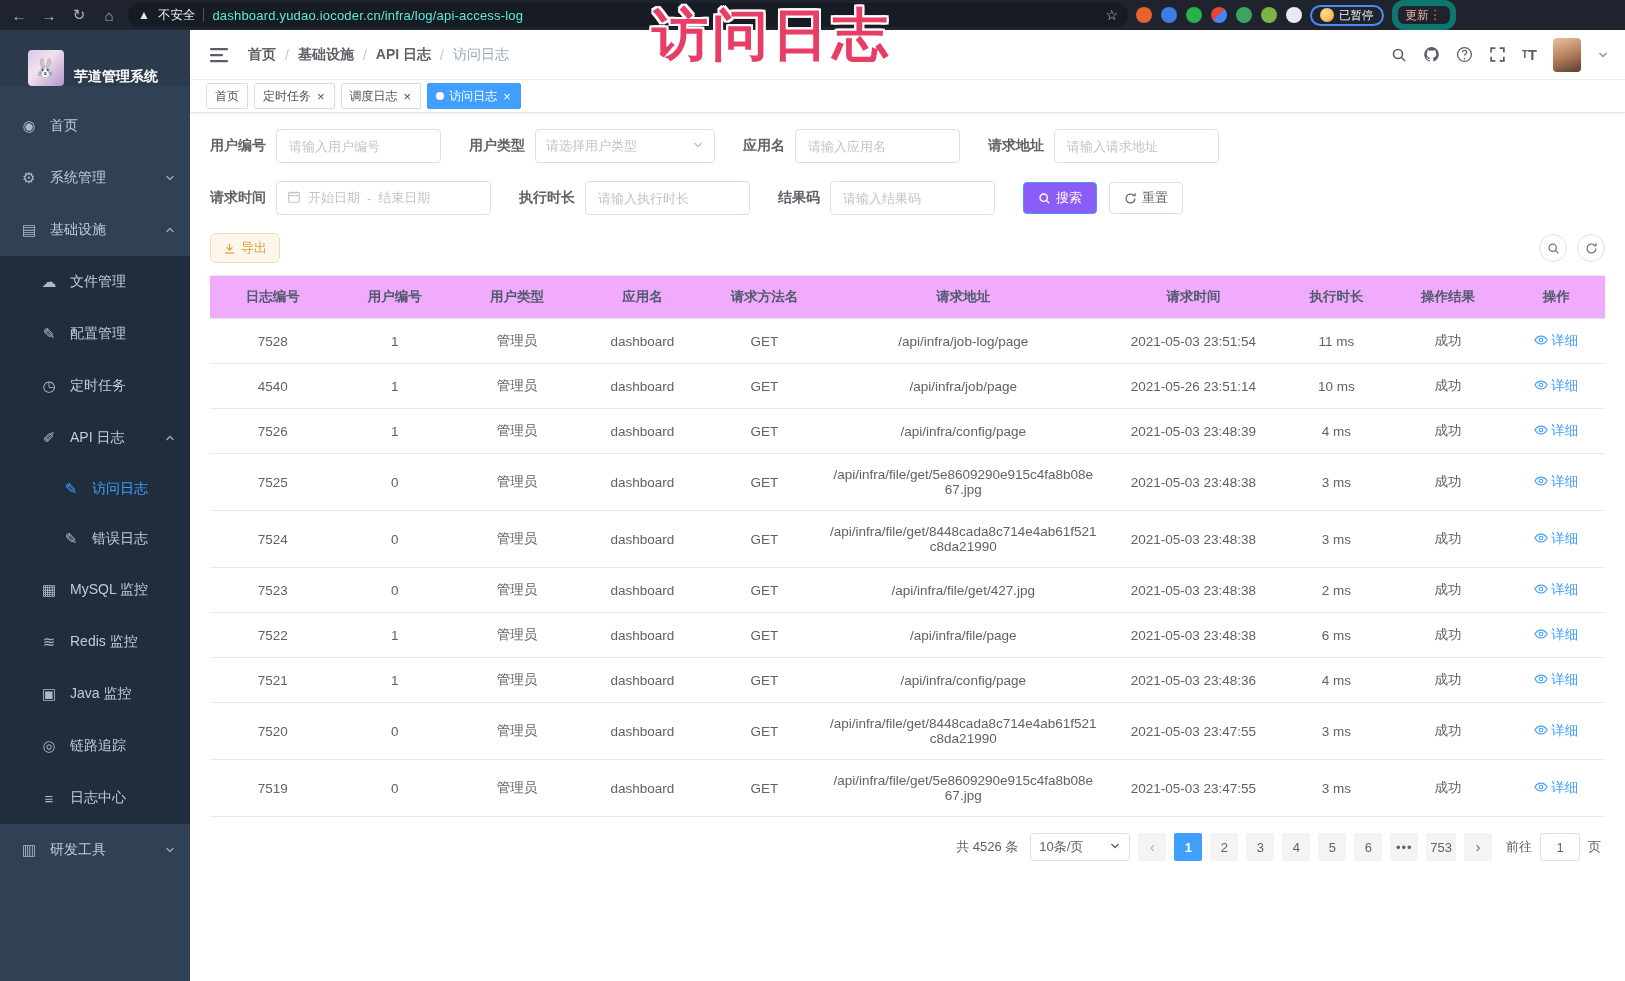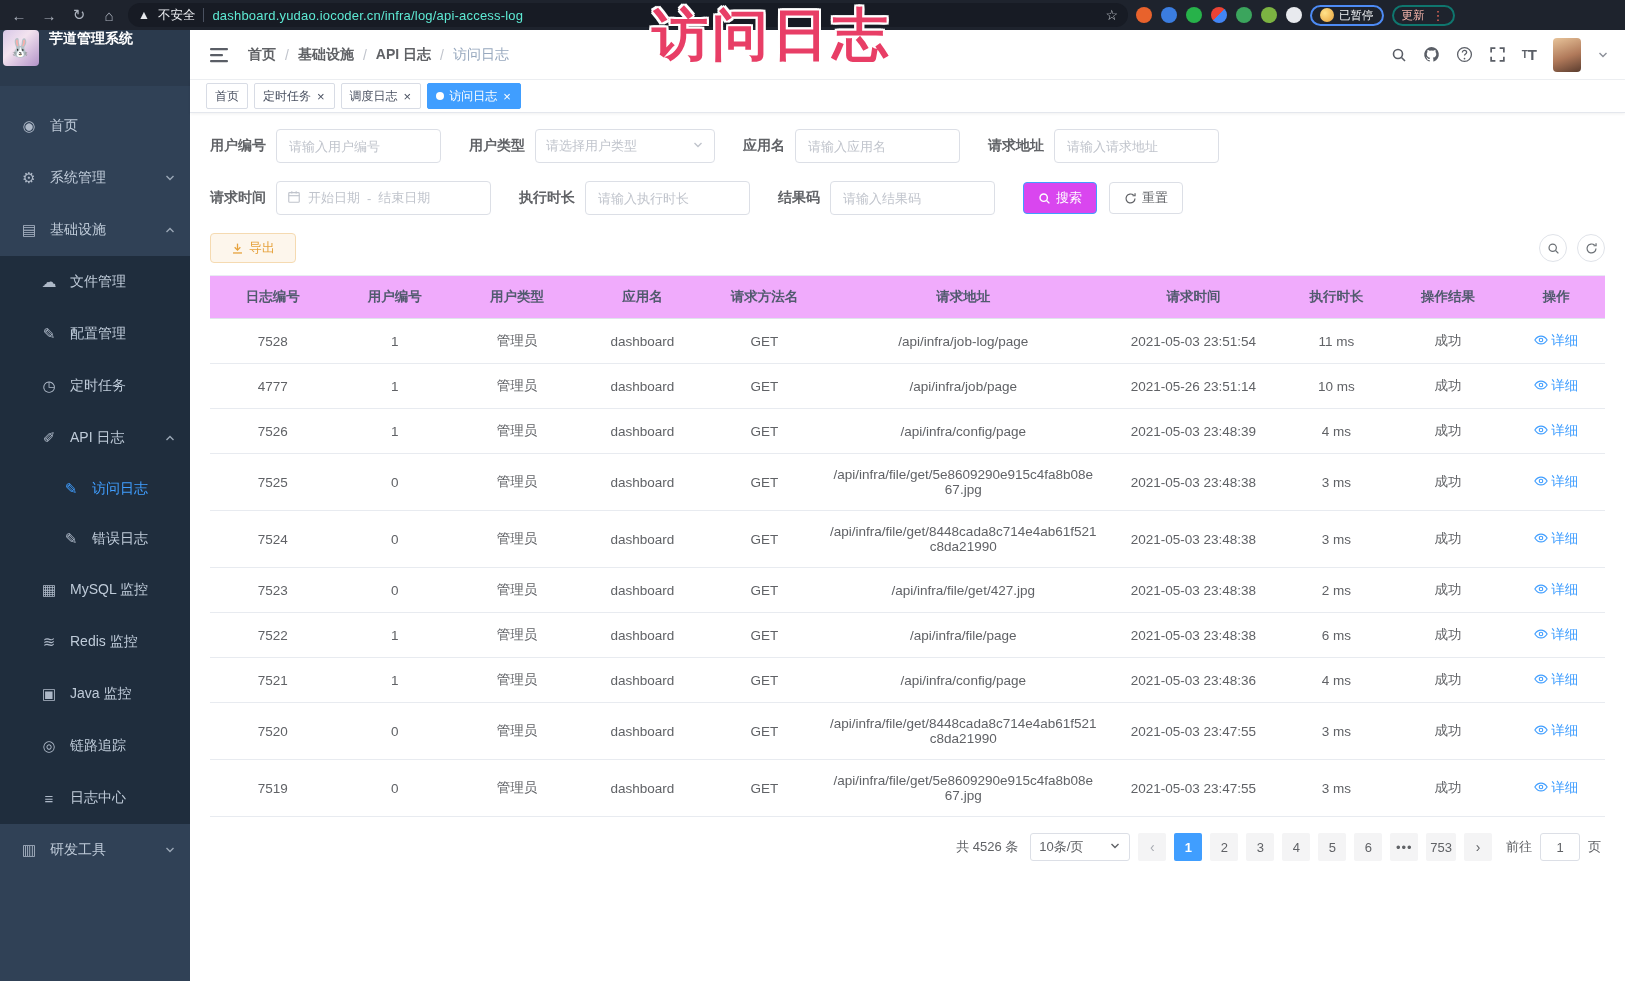--- a/index.html
+++ b/index.html
@@ -13,27 +13,27 @@
   .warn-tri { color:#e6e8ec; font-size:12px; }
   .sec-label { color:#eceef2; font-size:12.5px; }
   .omni-sep { width:1px; height:14px; background:#4a5160; }
   .omni-url { flex:1; color:#5eead4; font-size:13px; letter-spacing:.2px; white-space:nowrap; overflow:hidden; }
   .omni-star { color:#cfd3da; font-size:14px; }
   .ext-row { display:flex; align-items:center; gap:9px; }
   .ext { width:16px; height:16px; border-radius:50%; display:inline-block; }
   .pill { display:flex; align-items:center; gap:5px; border-radius:12px; padding:1px 8px; font-size:11.5px; white-space:nowrap; }
   .pill-paused { border:2px solid #4d8bf5; color:#f2f4f7; }
   .pill-avatar { width:14px; height:14px; border-radius:50%; background:radial-gradient(circle at 35% 35%, #ffe28a, #e8a23c); }
-  .pill-update { border:2px solid #0f766e; color:#f3b3aa; gap:7px; }
+  .pill-update { border:6px solid #0f766e; color:#f3b3aa; gap:0;font-family:Liberation Serif, serif; }
   .kebab { color:#e8695a; font-size:13px; letter-spacing:0; }
 
   
   .app { display:flex; height:951px; }
   .sidebar { width:190px; background:#304156; display:flex; flex-direction:column; flex-shrink:0; }
-  .logo-row { height:56px; display:flex; align-items:flex-start; gap:10px; padding:0 3px; background:#2b3a4d; }
+  .logo-row { height:56px; display:flex; align-items:flex-end; gap:10px; padding:0 28px; background:#2b3a4d; }
   .logo-img { width:36px; height:36px; border-radius:4px; background:linear-gradient(135deg,#d7c7e8 0%,#f3e3ef 40%,#b393c9 100%); position:relative; flex-shrink:0; }
   .logo-img:after { content:"🐰"; position:absolute; inset:0; display:flex; align-items:center; justify-content:center; font-size:18px; }
   .logo-title { color:#fff; font-size:14px; font-weight:700; white-space:nowrap; }
   .menu { flex:1; overflow:hidden; padding-top:14px; }
   .m-item { display:flex; align-items:center; height:52px; padding:0 14px 0 20px; color:#bfcbd9; font-size:14px; cursor:pointer; }
   .m-item .g { width:18px; margin-right:12px; font-size:15px; text-align:center; color:#aeb9c8; }
   .m-item.lvl2 { background:#1f2d3d; padding-left:40px; }
   .m-item.lvl3 { background:#1f2d3d; padding-left:62px; height:50px; }
   .m-item.active { color:#409eff; }
   .m-item.active .g { color:#409eff; }
@@ -66,23 +66,23 @@
   .content { flex:1; padding:16px 20px 0 20px; min-height:0; display:flex; flex-direction:column; }
   .filter-row { display:flex; align-items:center; margin-bottom:18px; flex-wrap:nowrap; }
   .f-field { display:flex; align-items:center; margin-right:28px; }
   .f-label { font-size:14px; font-weight:700; color:#606266; margin-right:10px; white-space:nowrap; }
   .f-input { width:165px; height:34px; border:1px solid #dcdfe6; border-radius:4px; padding:0 12px; font-size:13px; color:#ec4899; font-family:inherit; }
   .f-input::placeholder { color:#c0c4cc; }
   .f-select { width:180px; height:34px; border:1px solid #dcdfe6; border-radius:4px; padding:0 10px; display:flex; align-items:center; justify-content:space-between; color:#c0c4cc; font-size:13px; cursor:pointer; background:#fff; }
   .f-daterange { width:215px; height:34px; border:1px solid #dcdfe6; border-radius:4px; display:flex; align-items:center; gap:7px; padding:0 10px; color:#c0c4cc; font-size:13px; background:#fff; }
   .f-daterange .sep { color:#c0c4cc; }
   .btn { display:inline-flex; align-items:center; gap:5px; height:32px; padding:0 14px; border-radius:4px; font-size:13px; cursor:pointer; border:1px solid transparent; font-family:inherit; }
-  .btn-primary { background:#d946ef; color:#fff; border-color:#409eff; }
+  .btn-primary { background:#8b5cf6; color:#fff; border-color:#409eff; }
   .btn-plain { background:#fff; color:#606266; border-color:#dcdfe6;align-items:center; }
-  .btn-warn { background:#fdf6ec; color:#e6a23c; border-color:#f5dab1; height:30px; padding:0 20px; }
+  .btn-warn { background:#fdf6ec; color:#e6a23c; border-color:#f5dab1; height:30px; padding:0 12px;border-radius:6px; }
   .toolbar-row { display:flex; align-items:center; margin-bottom:12px; }
   .toolbar-right { margin-left:auto; display:flex; gap:10px; }
   .circle-btn { width:28px; height:28px; border-radius:50%; border:1px solid #e0e3e9; display:flex; align-items:center; justify-content:center; color:#6b7075; cursor:pointer; background:#fff; }
 
   
   table { width:100%; border-collapse:collapse; table-layout:fixed; }
   thead th { background:#f0abfc; color:#515a6e; font-size:13.5px; font-weight:700; padding:12px 6px; border-bottom:1px solid #dfe4ec; border-top:1px solid #e8ecf2; text-align:center; }
   tbody td { color:#606266; font-size:13.5px; padding:13px 6px; border-bottom:1px solid #e8ebf0; text-align:center; word-break:break-all; }
   td.nowrap { white-space:nowrap; }
   .detail-link { color:#409eff; display:inline-flex; align-items:center; gap:3px; cursor:pointer; white-space:nowrap; }
@@ -432,21 +432,21 @@
                 <td>成功</td>
                 <td><span class="detail-link">
                     <span><svg viewBox="0 0 16 16" width="14" height="14" fill="none" stroke="currentColor" stroke-width="1.3">
                         <path d="M1 8s2.7-4.5 7-4.5S15 8 15 8s-2.7 4.5-7 4.5S1 8 1 8z"></path>
                         <circle cx="8" cy="8" r="2"></circle>
                       </svg></span>
                     <span>详细</span>
                   </span></td>
               </tr>
               <tr>
-                <td>4777</td>
+                <td>4540</td>
                 <td>1</td>
                 <td>管理员</td>
                 <td>dashboard</td>
                 <td>GET</td>
                 <td>/api/infra/job/page</td>
                 <td class="nowrap">2021-05-26 23:51:14</td>
                 <td class="nowrap">10 ms</td>
                 <td>成功</td>
                 <td><span class="detail-link">
                     <span><svg viewBox="0 0 16 16" width="14" height="14" fill="none" stroke="currentColor" stroke-width="1.3">

